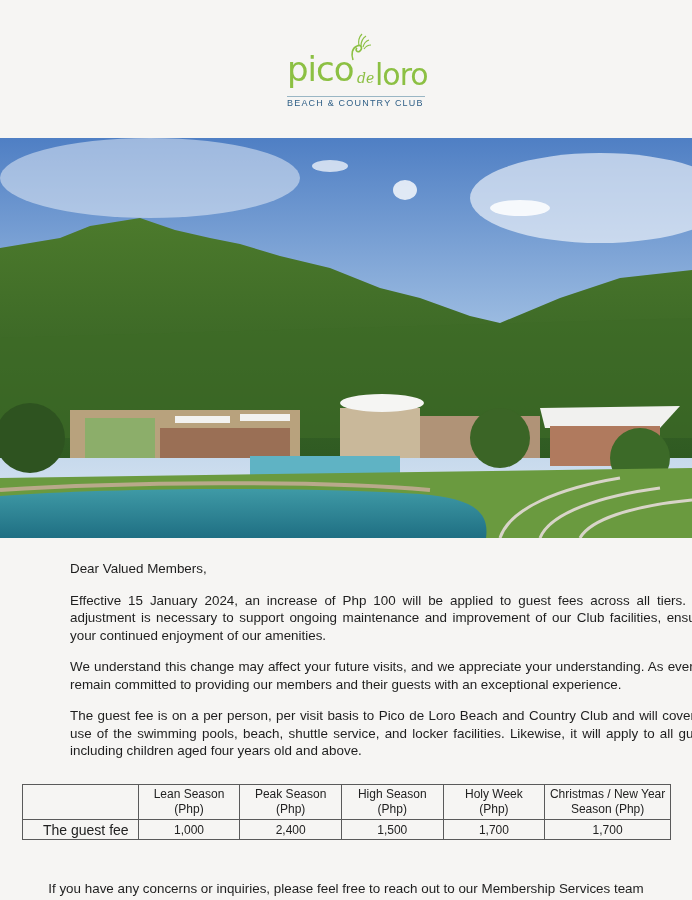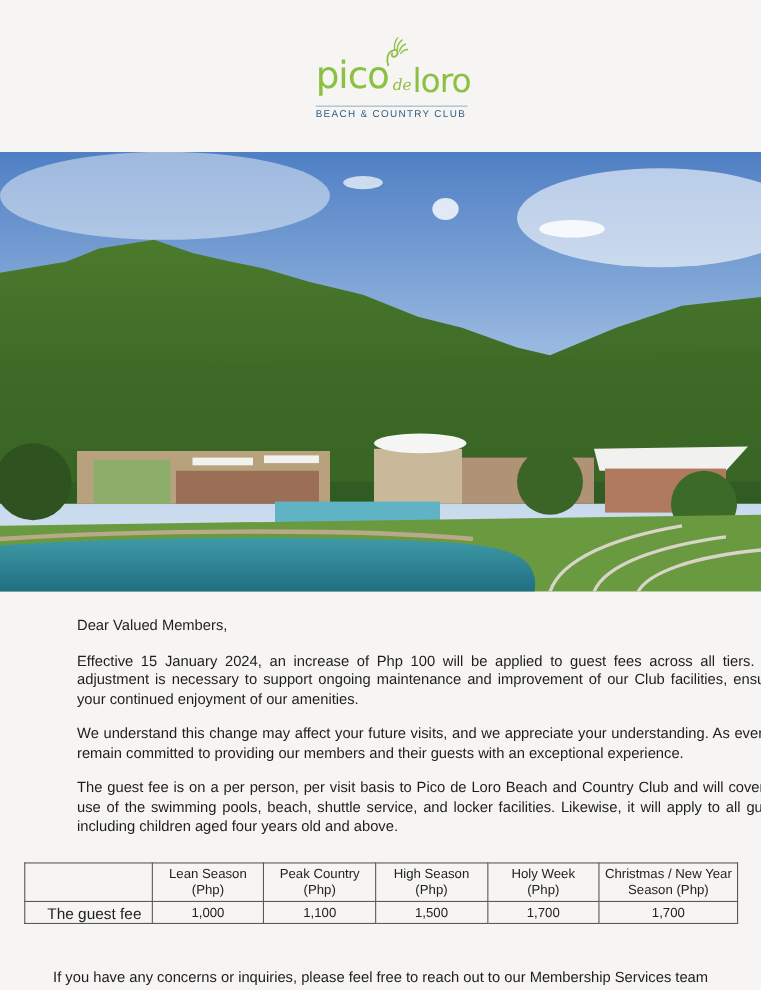--- a/index.html
+++ b/index.html
@@ -120,29 +120,29 @@
   <p>Effective 15 January 2024, an increase of Php 100 will be applied to guest fees across all tiers. This adjustment is necessary to support ongoing maintenance and improvement of our Club facilities, ensuring your continued enjoyment of our amenities.</p>
   <p>We understand this change may affect your future visits, and we appreciate your understanding. As ever, we remain committed to providing our members and their guests with an exceptional experience.</p>
   <p>The guest fee is on a per person, per visit basis to Pico de Loro Beach and Country Club and will cover the use of the swimming pools, beach, shuttle service, and locker facilities. Likewise, it will apply to all guests including children aged four years old and above.</p>
 </div>
 
 <table class="fee-table">
   <tbody>
       <tr>
     <th style="width:106px"></th>
     <th style="width:92px"><span>Lean Season</span><br><span>(Php)</span></th>
-    <th style="width:92px"><span>Peak Country</span><br><span>(Php)</span></th>
+    <th style="width:92px"><span>Peak Season</span><br><span>(Php)</span></th>
     <th style="width:92px"><span>High Season</span><br><span>(Php)</span></th>
     <th style="width:92px"><span>Holy Week</span><br><span>(Php)</span></th>
     <th style="width:116px"><span>Christmas / New Year</span><br><span>Season (Php)</span></th>
   </tr>
   <tr class="guest">
     <td class="rowlabel">The guest fee</td>
     <td>1,000</td>
-    <td>1,100</td>
+    <td>2,400</td>
     <td>1,500</td>
     <td>1,700</td>
     <td>1,700</td>
   </tr>
 </tbody>
   </table>
 
 <div class="footer-text">If you have any concerns or inquiries, please feel free to reach out to our Membership Services team</div>
 
 </body></html>

